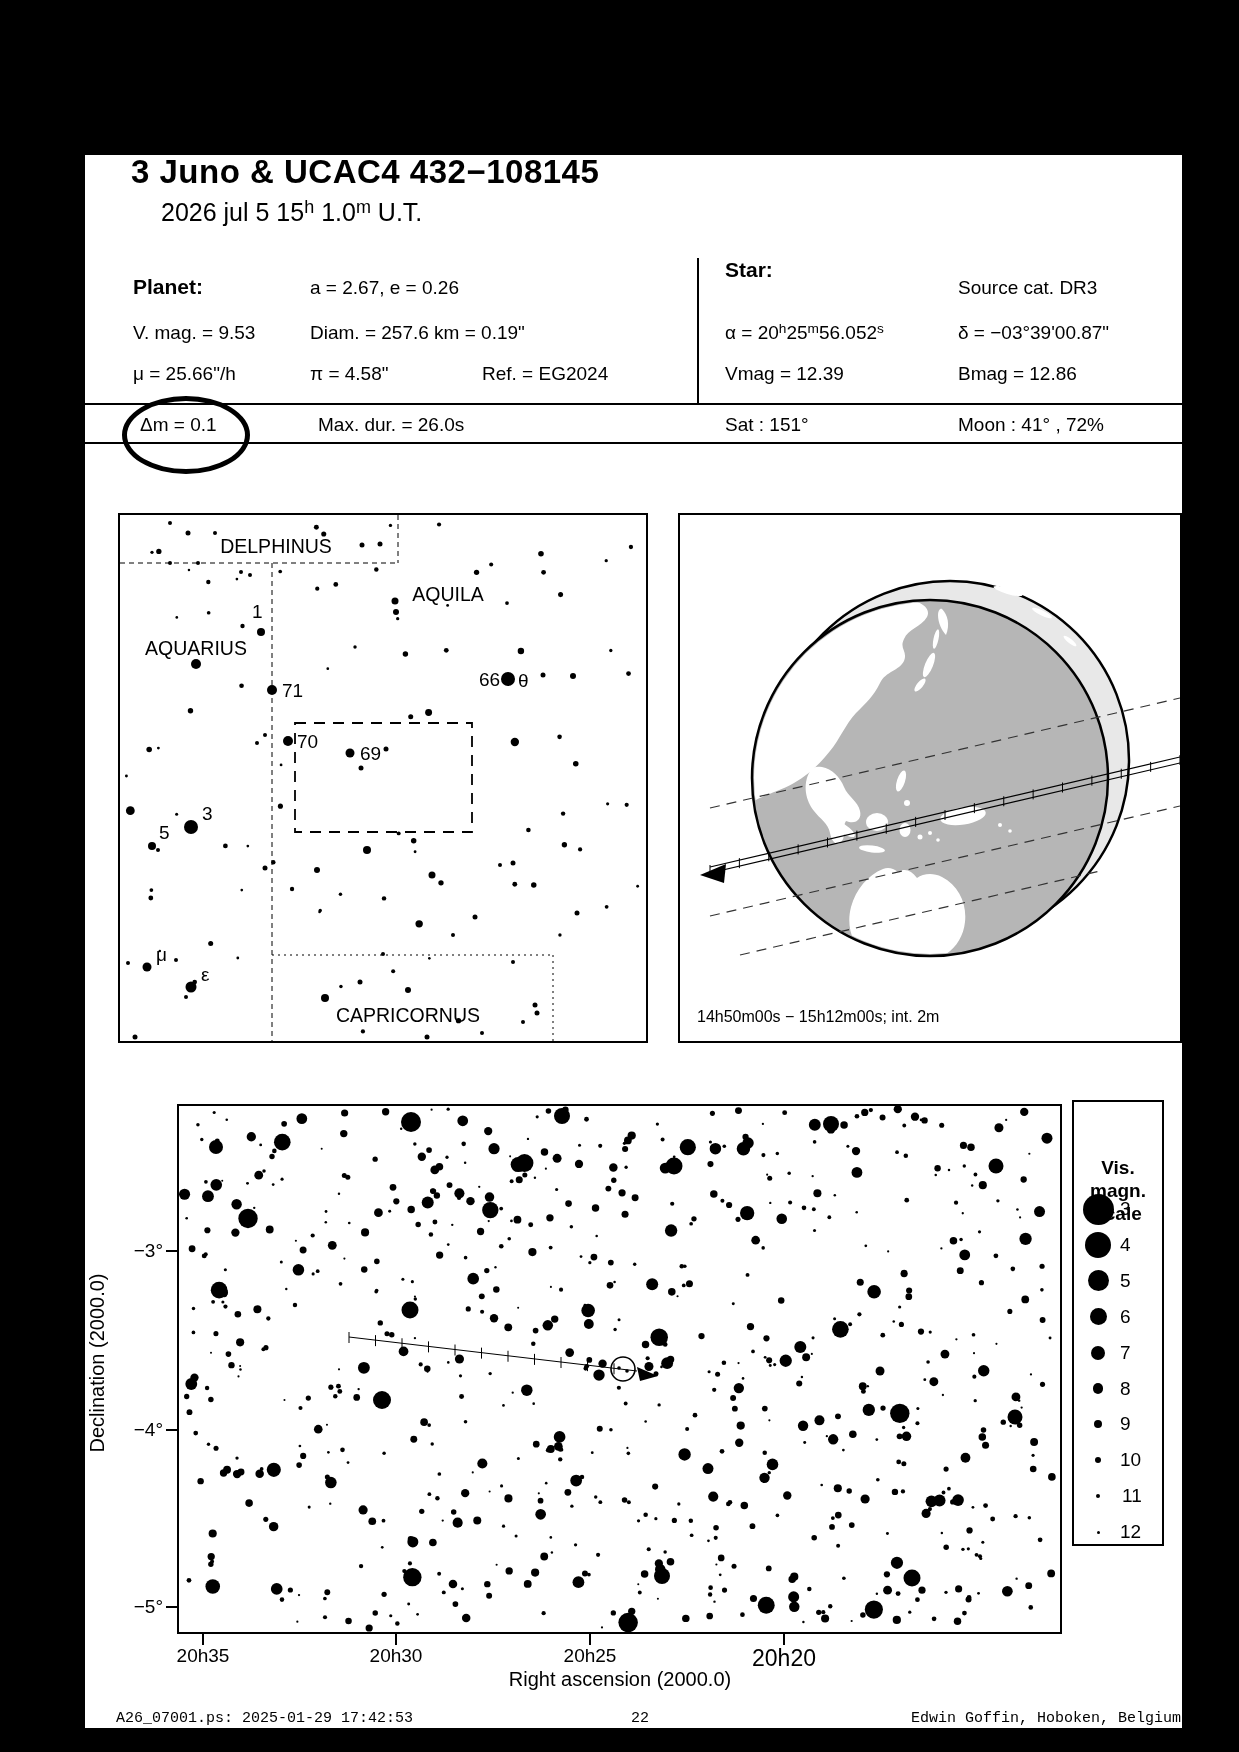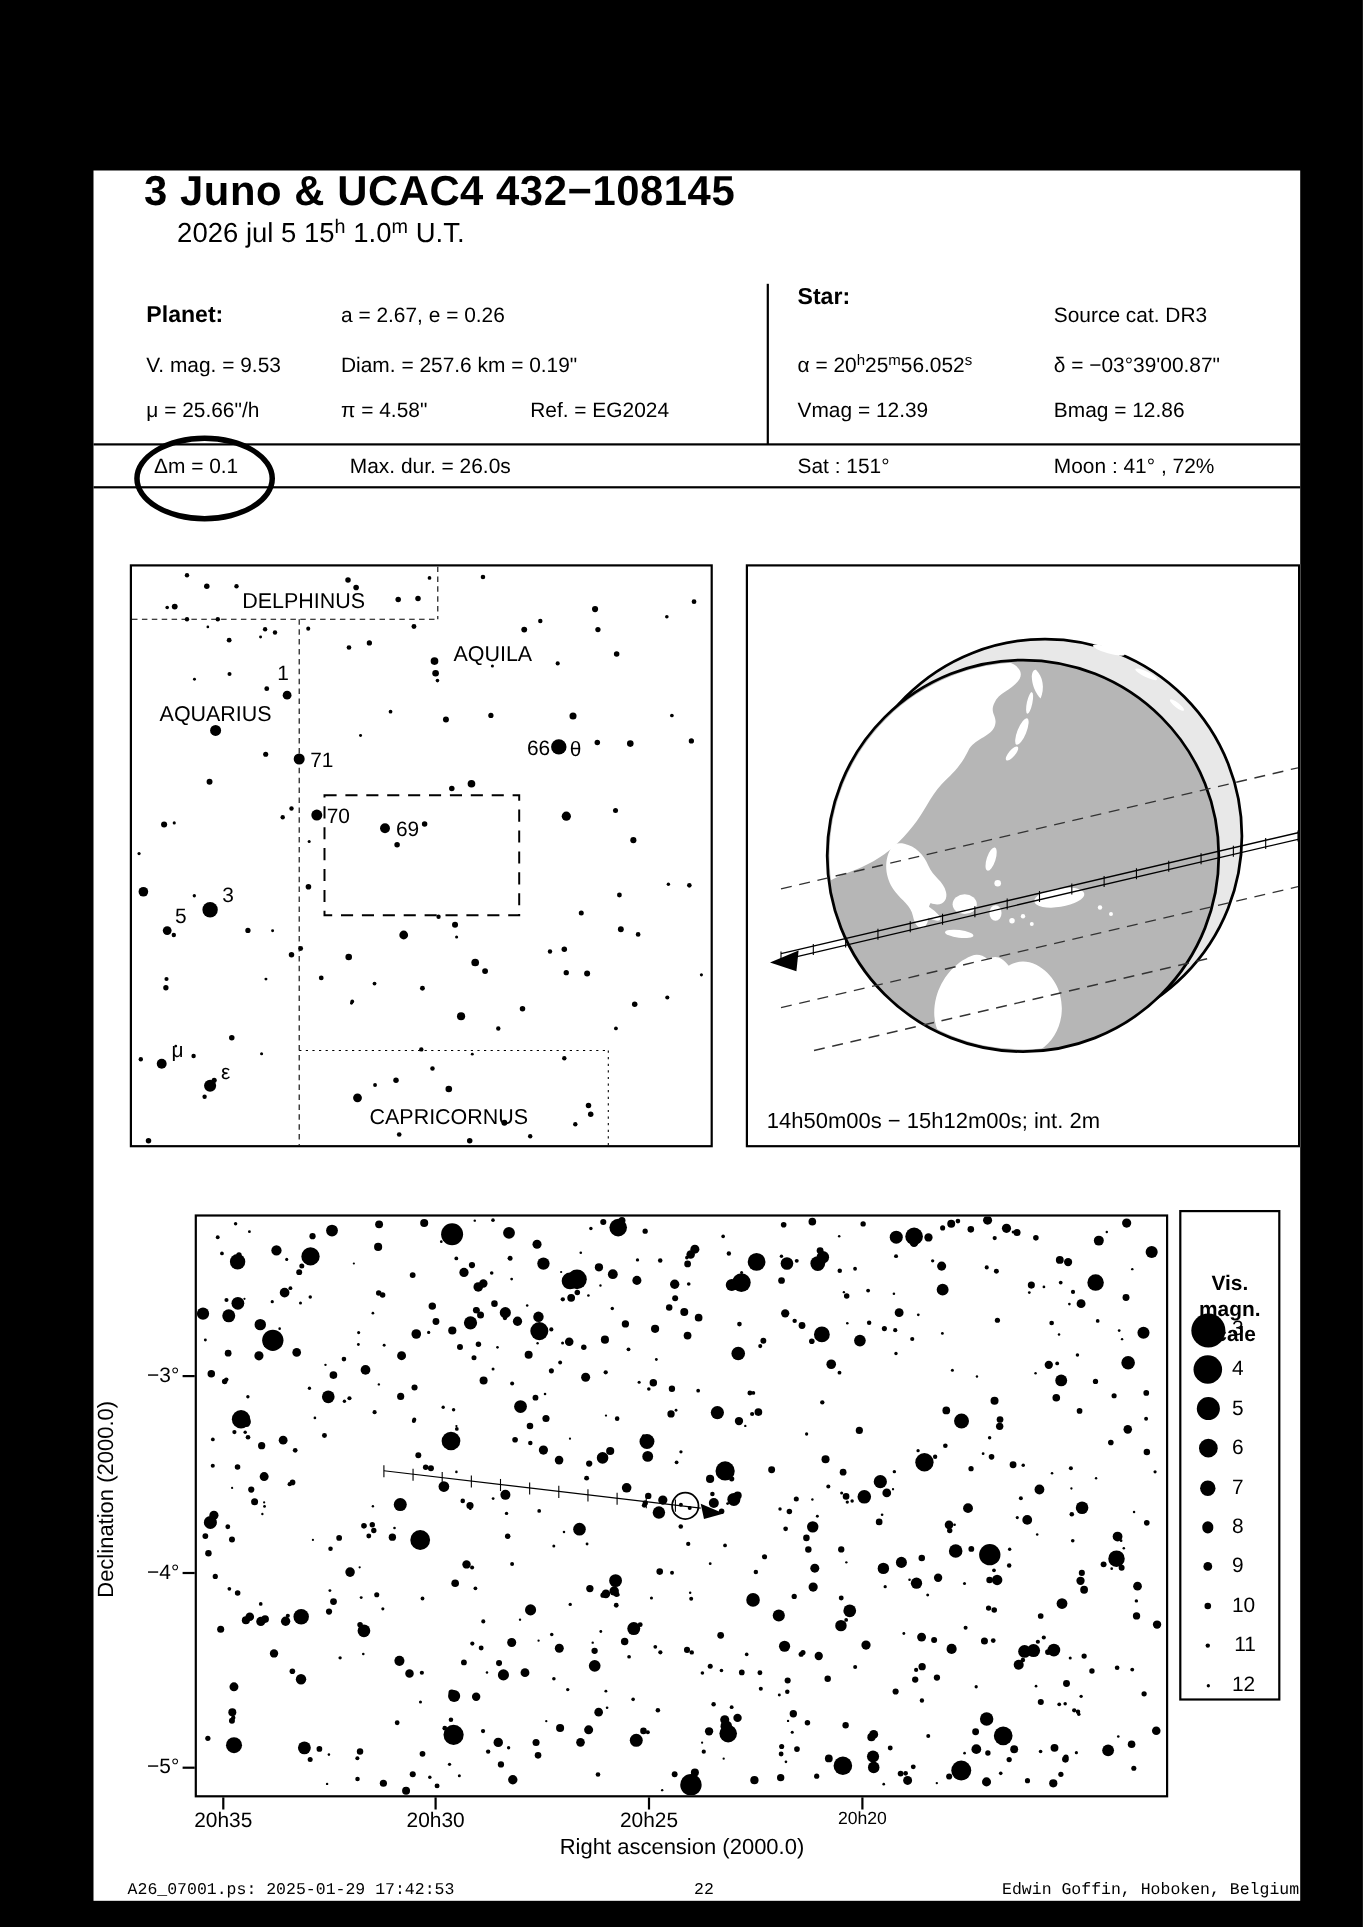--- a/index.html
+++ b/index.html
@@ -2,29 +2,29 @@
 <html><head>
 <meta charset="utf-8">
 <style>
   html,body{margin:0;padding:0;}
   body{width:1239px;height:1752px;background:#000;position:relative;
        font-family:"Liberation Sans",sans-serif;color:#000;overflow:hidden;}
   .page{position:absolute;left:85px;top:155px;width:1097px;height:1573px;background:#fff;}
   .t{position:absolute;white-space:nowrap;color:#000;}
   .f19{font-size:19px;}
   .f21b{font-size:21px;font-weight:bold;}
-  .title{font-size:38px;font-weight:bold;letter-spacing:.5px;}
+  .title{font-size:33px;font-weight:bold;letter-spacing:.5px;}
   .date{font-size:25px;}
   .sup{font-size:.72em;position:relative;top:-.45em;}
   .rule{position:absolute;height:2px;background:#000;}
   .vrule{position:absolute;width:2px;background:#000;}
   .box{position:absolute;border:2px solid #000;background:#fff;box-sizing:border-box;}
   .oval{position:absolute;border:5px solid #000;border-radius:50%;background:transparent;}
   svg{position:absolute;left:0;top:0;}
-  .caption{font-size:20px;}
+  .caption{font-size:16px;}
   .axis-x{font-size:20px;text-align:center;}
   .axis-y{font-size:20px;transform:translate(-50%,-50%) rotate(-90deg);}
   .legend-title{font-size:19px;font-weight:bold;text-align:center;line-height:23px;}
   .legend-dot{position:absolute;background:#000;border-radius:50%;}
   .legend-num{position:absolute;font-size:19px;}
   .footer{font-size:15px;font-family:"Liberation Mono","DejaVu Sans Mono",monospace;}
 </style>
 </head>
 <body>
 
@@ -1079,19 +1079,19 @@
 <div class="t footer" style="left:640px;top:1710px;transform:translateX(-50%);">22</div>
 <div class="t footer" style="right:58px;top:1710px;">Edwin Goffin, Hoboken, Belgium</div>
 
 <div style="position:absolute;left:202px;top:1634px;width:2px;height:11px;background:#000;"></div>
 <div style="position:absolute;left:163px;top:1645px;width:80px;text-align:center;font-size:19px;">20h35</div>
 <div style="position:absolute;left:395px;top:1634px;width:2px;height:11px;background:#000;"></div>
 <div style="position:absolute;left:356px;top:1645px;width:80px;text-align:center;font-size:19px;">20h30</div>
 <div style="position:absolute;left:589px;top:1634px;width:2px;height:11px;background:#000;"></div>
 <div style="position:absolute;left:550px;top:1645px;width:80px;text-align:center;font-size:19px;">20h25</div>
 <div style="position:absolute;left:783px;top:1634px;width:2px;height:11px;background:#000;"></div>
-<div style="position:absolute;left:744px;top:1645px;width:80px;text-align:center;font-size:16px;">20h20</div>
+<div style="position:absolute;left:744px;top:1645px;width:80px;text-align:center;font-size:23px;">20h20</div>
 <div style="position:absolute;left:166px;top:1250px;width:11px;height:2px;background:#000;"></div>
 <div style="position:absolute;left:105px;top:1240px;width:58px;text-align:right;font-size:19px;">−3°</div>
 <div style="position:absolute;left:166px;top:1429px;width:11px;height:2px;background:#000;"></div>
 <div style="position:absolute;left:105px;top:1419px;width:58px;text-align:right;font-size:19px;">−4°</div>
 <div style="position:absolute;left:166px;top:1606px;width:11px;height:2px;background:#000;"></div>
 <div style="position:absolute;left:105px;top:1596px;width:58px;text-align:right;font-size:19px;">−5°</div>
 
 </body></html>

